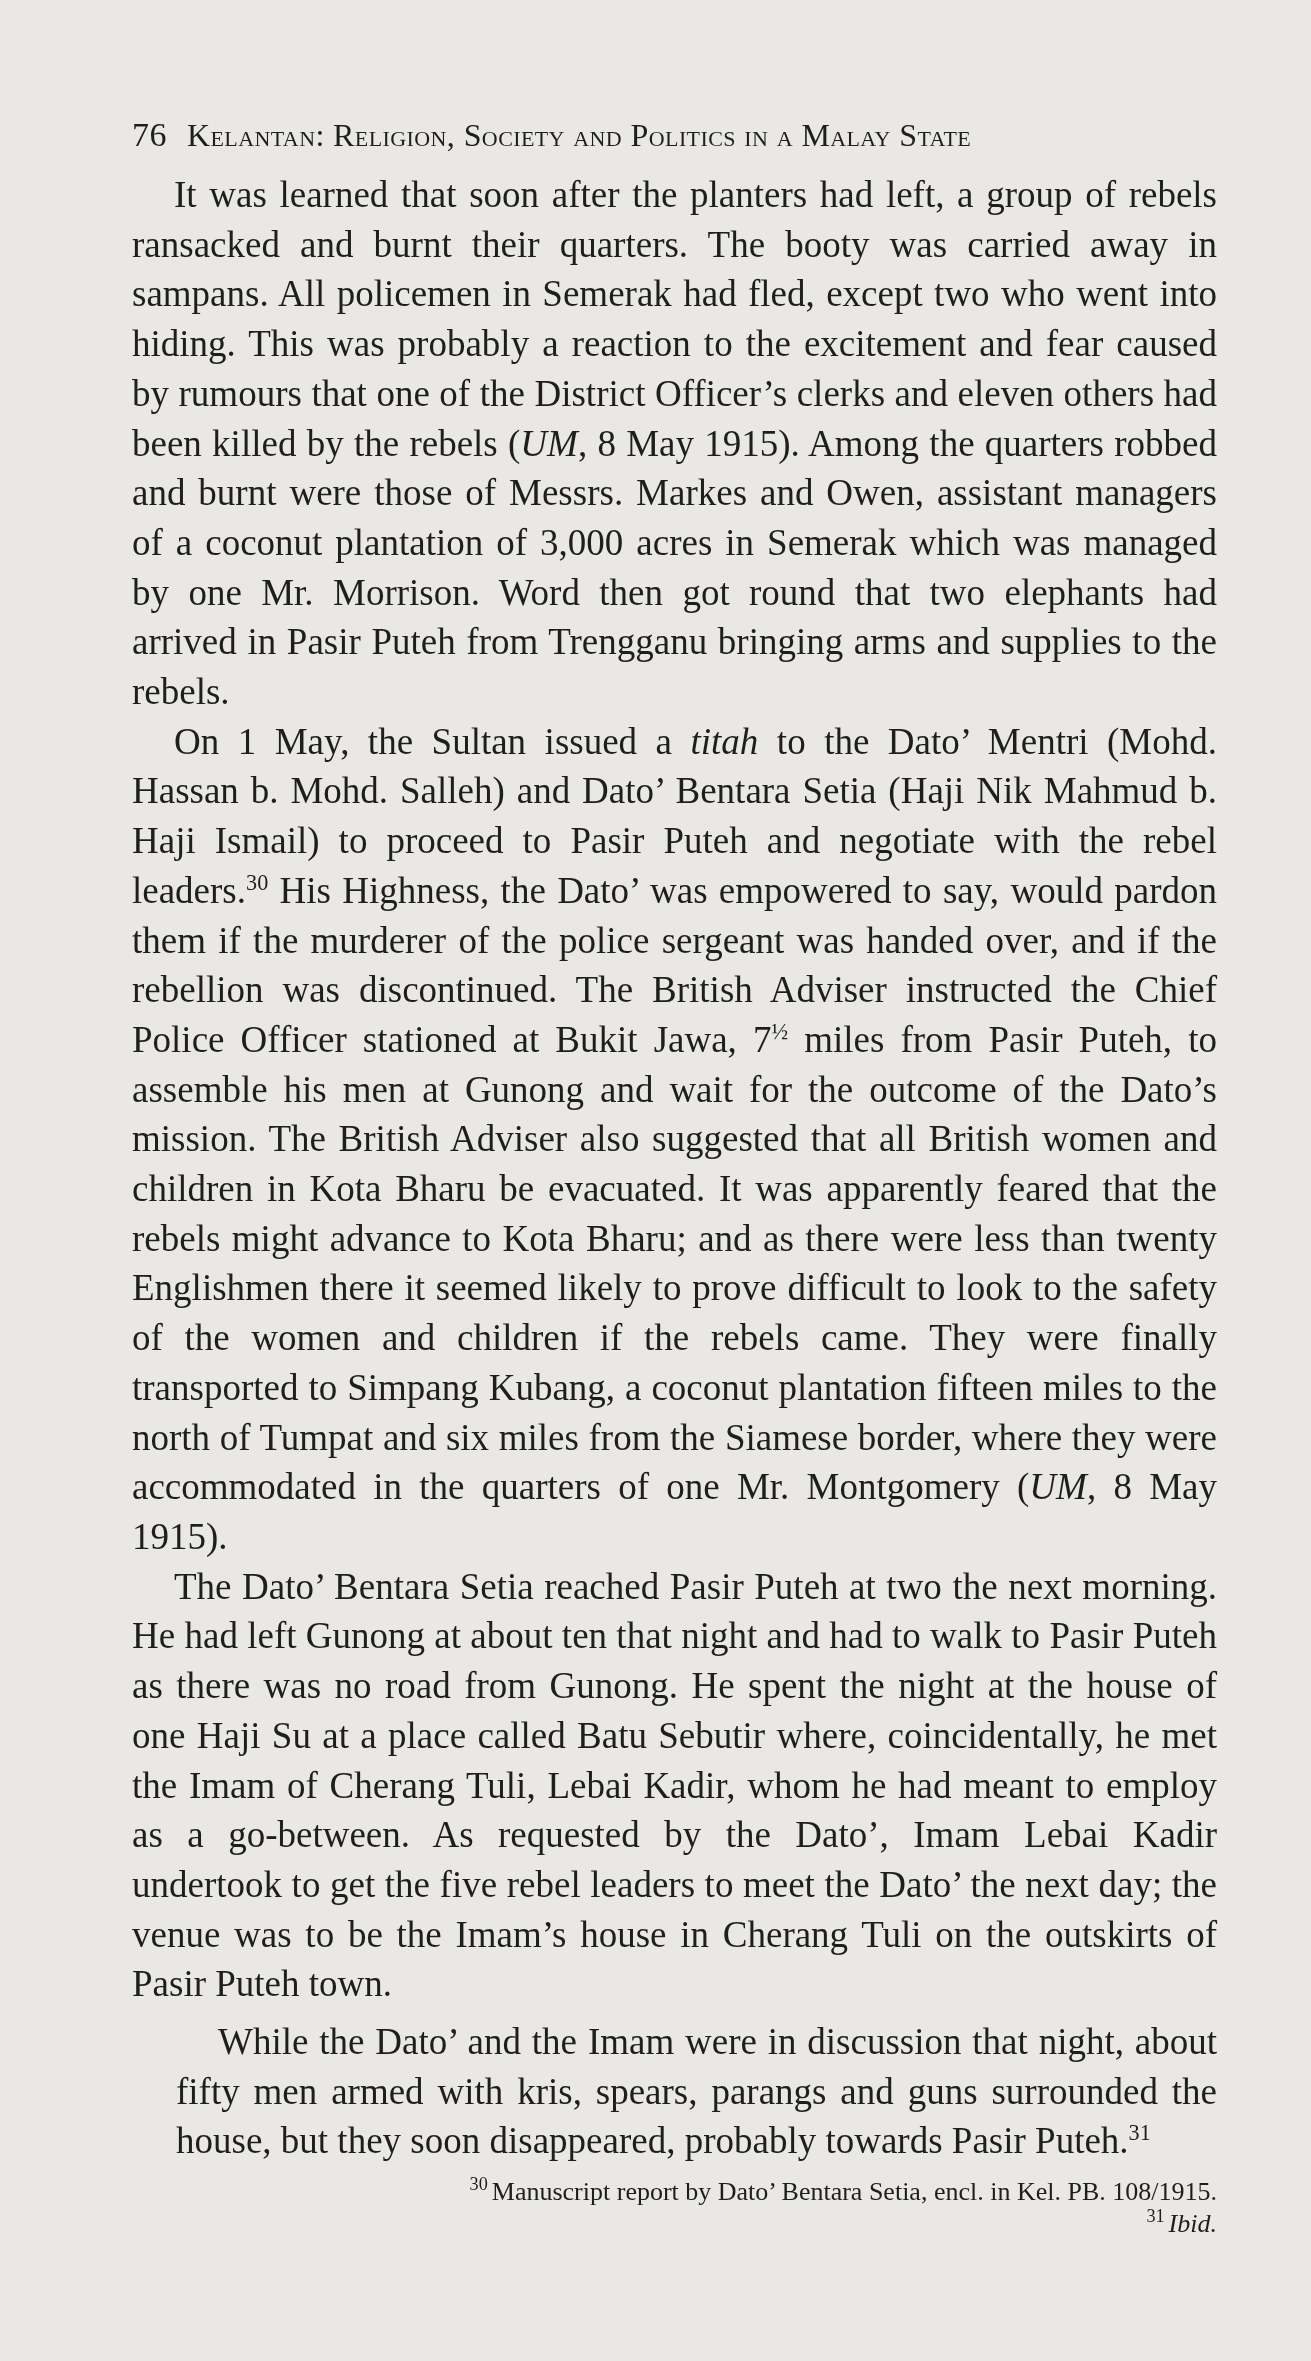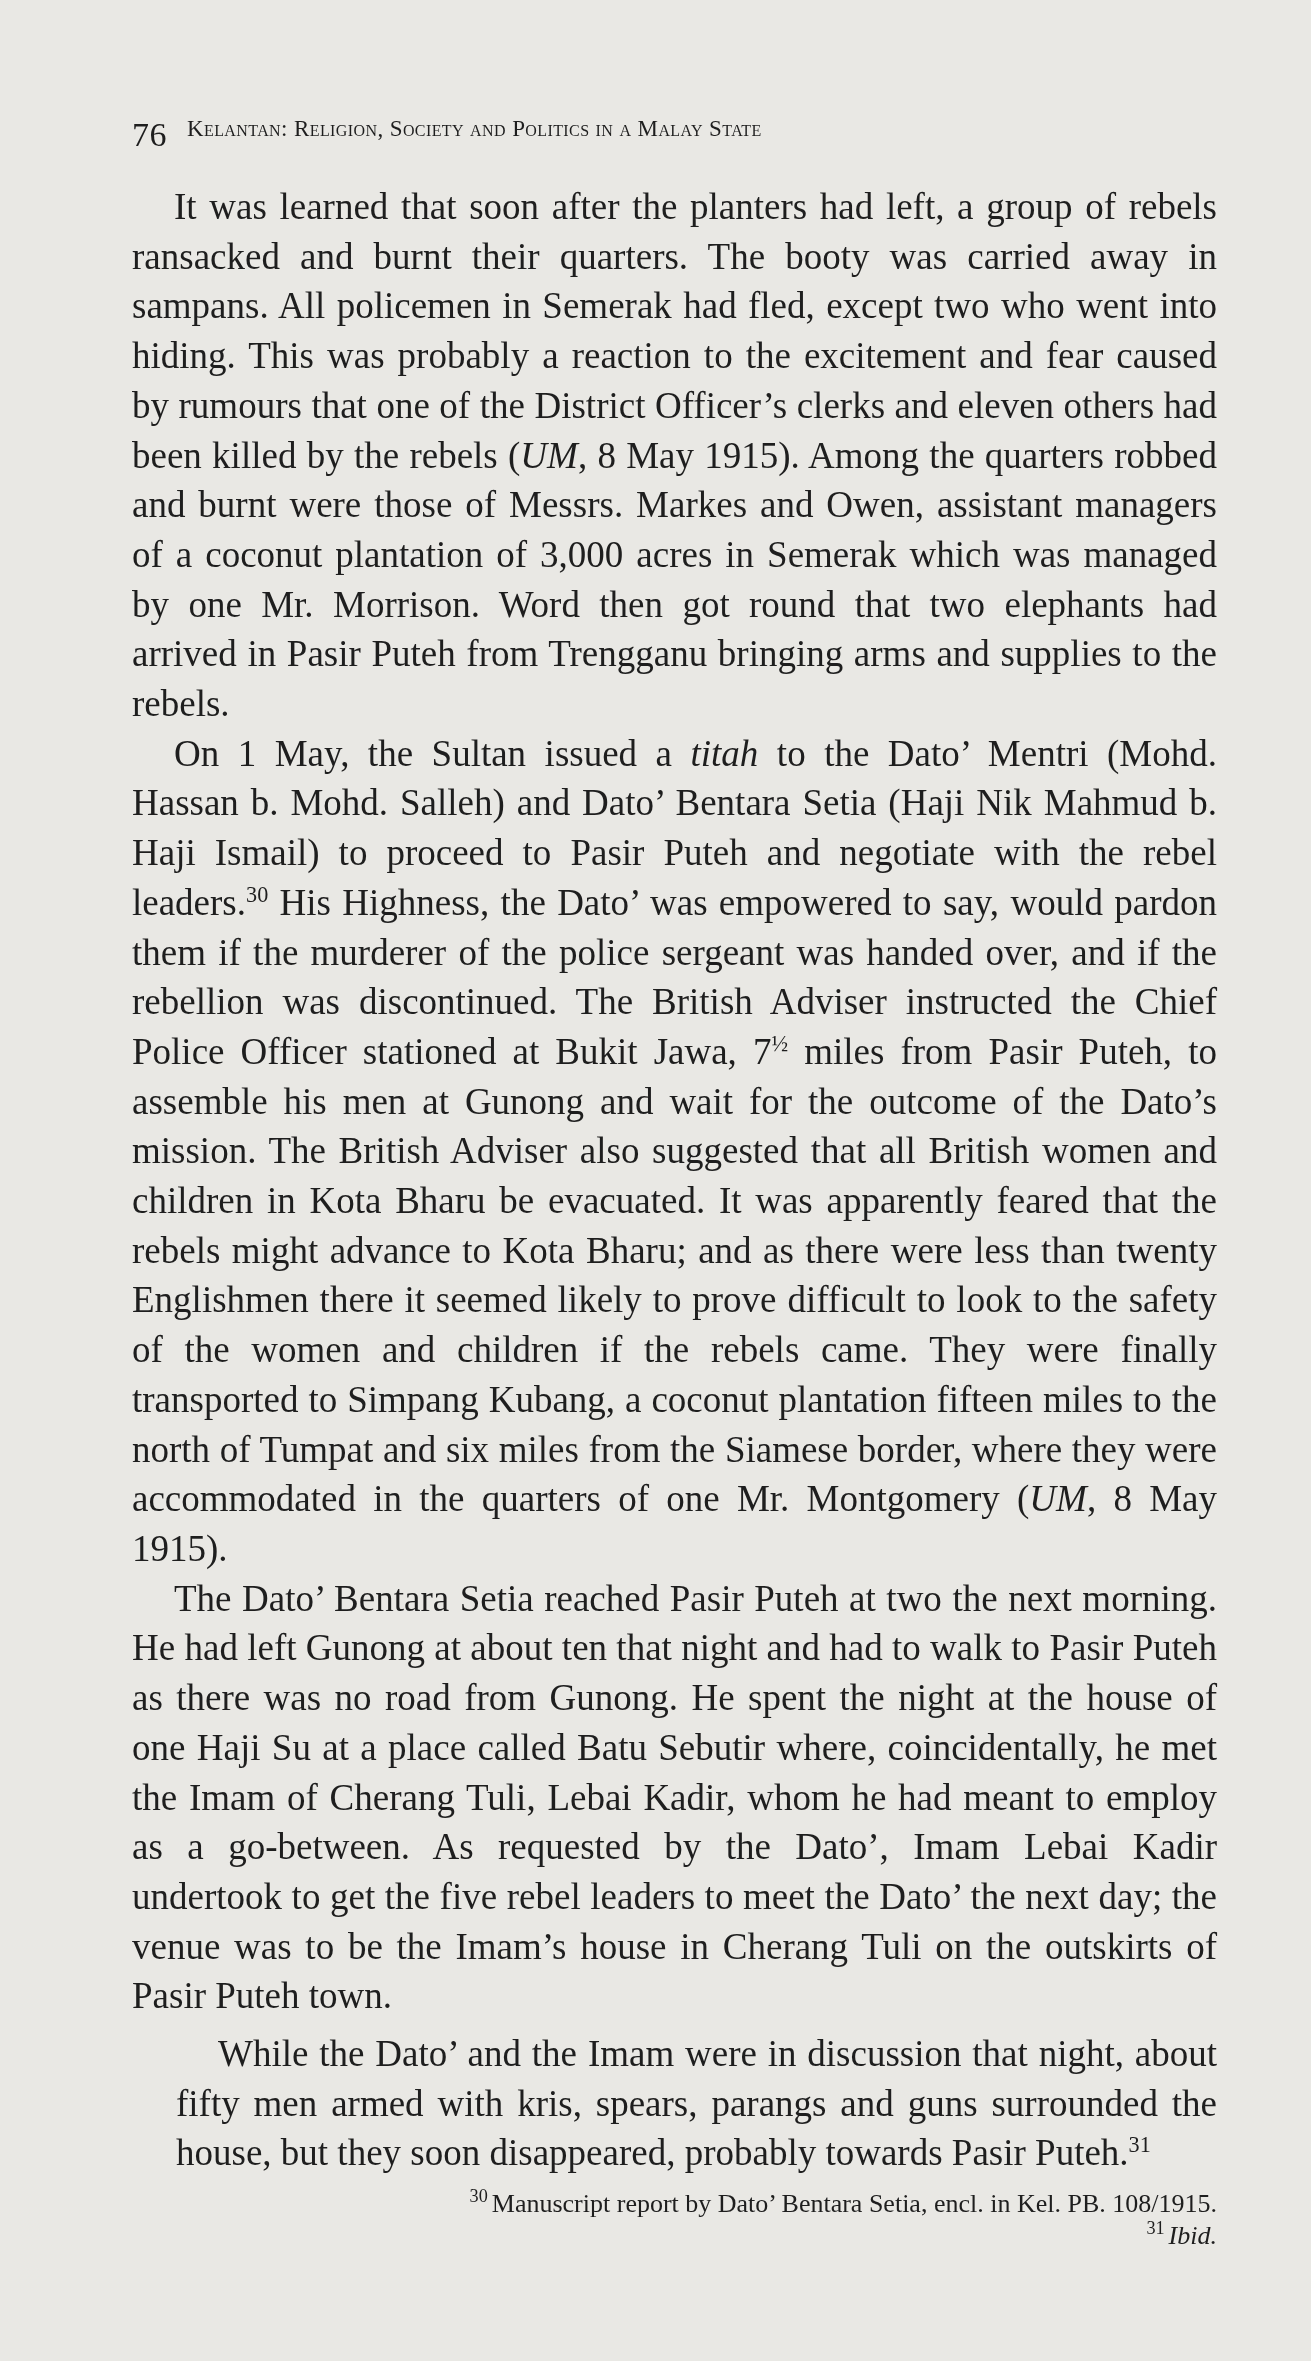--- a/index.html
+++ b/index.html
@@ -7,25 +7,25 @@
     width: 1311px; height: 2361px;
     background: #e9e8e4;
     font-family: "Liberation Serif", "DejaVu Serif", serif;
     color: #1e1e1e;
     position: relative; overflow: hidden;
   }
   .page {
     position: absolute; left: 132px; top: 116px; width: 1085px;
   }
   .running-head {
-    font-size: 28px; letter-spacing: 0.5px; margin-bottom: 28px;
-    display: flex; align-items: flex-start;
+    font-size: 28px; letter-spacing: 0.5px; margin-bottom: 16px;
+    display: flex; align-items: center;
   }
   .page-num { font-size: 34px; margin-right: 20px; }
-  .head-title { font-variant: small-caps; font-size: 23px; letter-spacing: 0.4px; }
+  .head-title { font-variant: small-caps; font-size: 32px; letter-spacing: 0.4px; }
   .body-text p {
     margin: 0; font-size: 37px; line-height: 49.7px;
     text-align: justify; text-indent: 42px;
   }
   .body-text p.gap { margin-top: 8px; margin-left: 44px; }
   sup { font-size: 0.6em; line-height: 0; vertical-align: super; }
   .frac { font-size: 0.6em; vertical-align: super; line-height: 0; }
   .notes { margin-top: 10px; font-size: 26px; line-height: 32px; text-align: right; }
   .note-num { font-size: 0.7em; vertical-align: super; line-height: 0; margin-right: 4px; }
   i { font-style: italic; }

